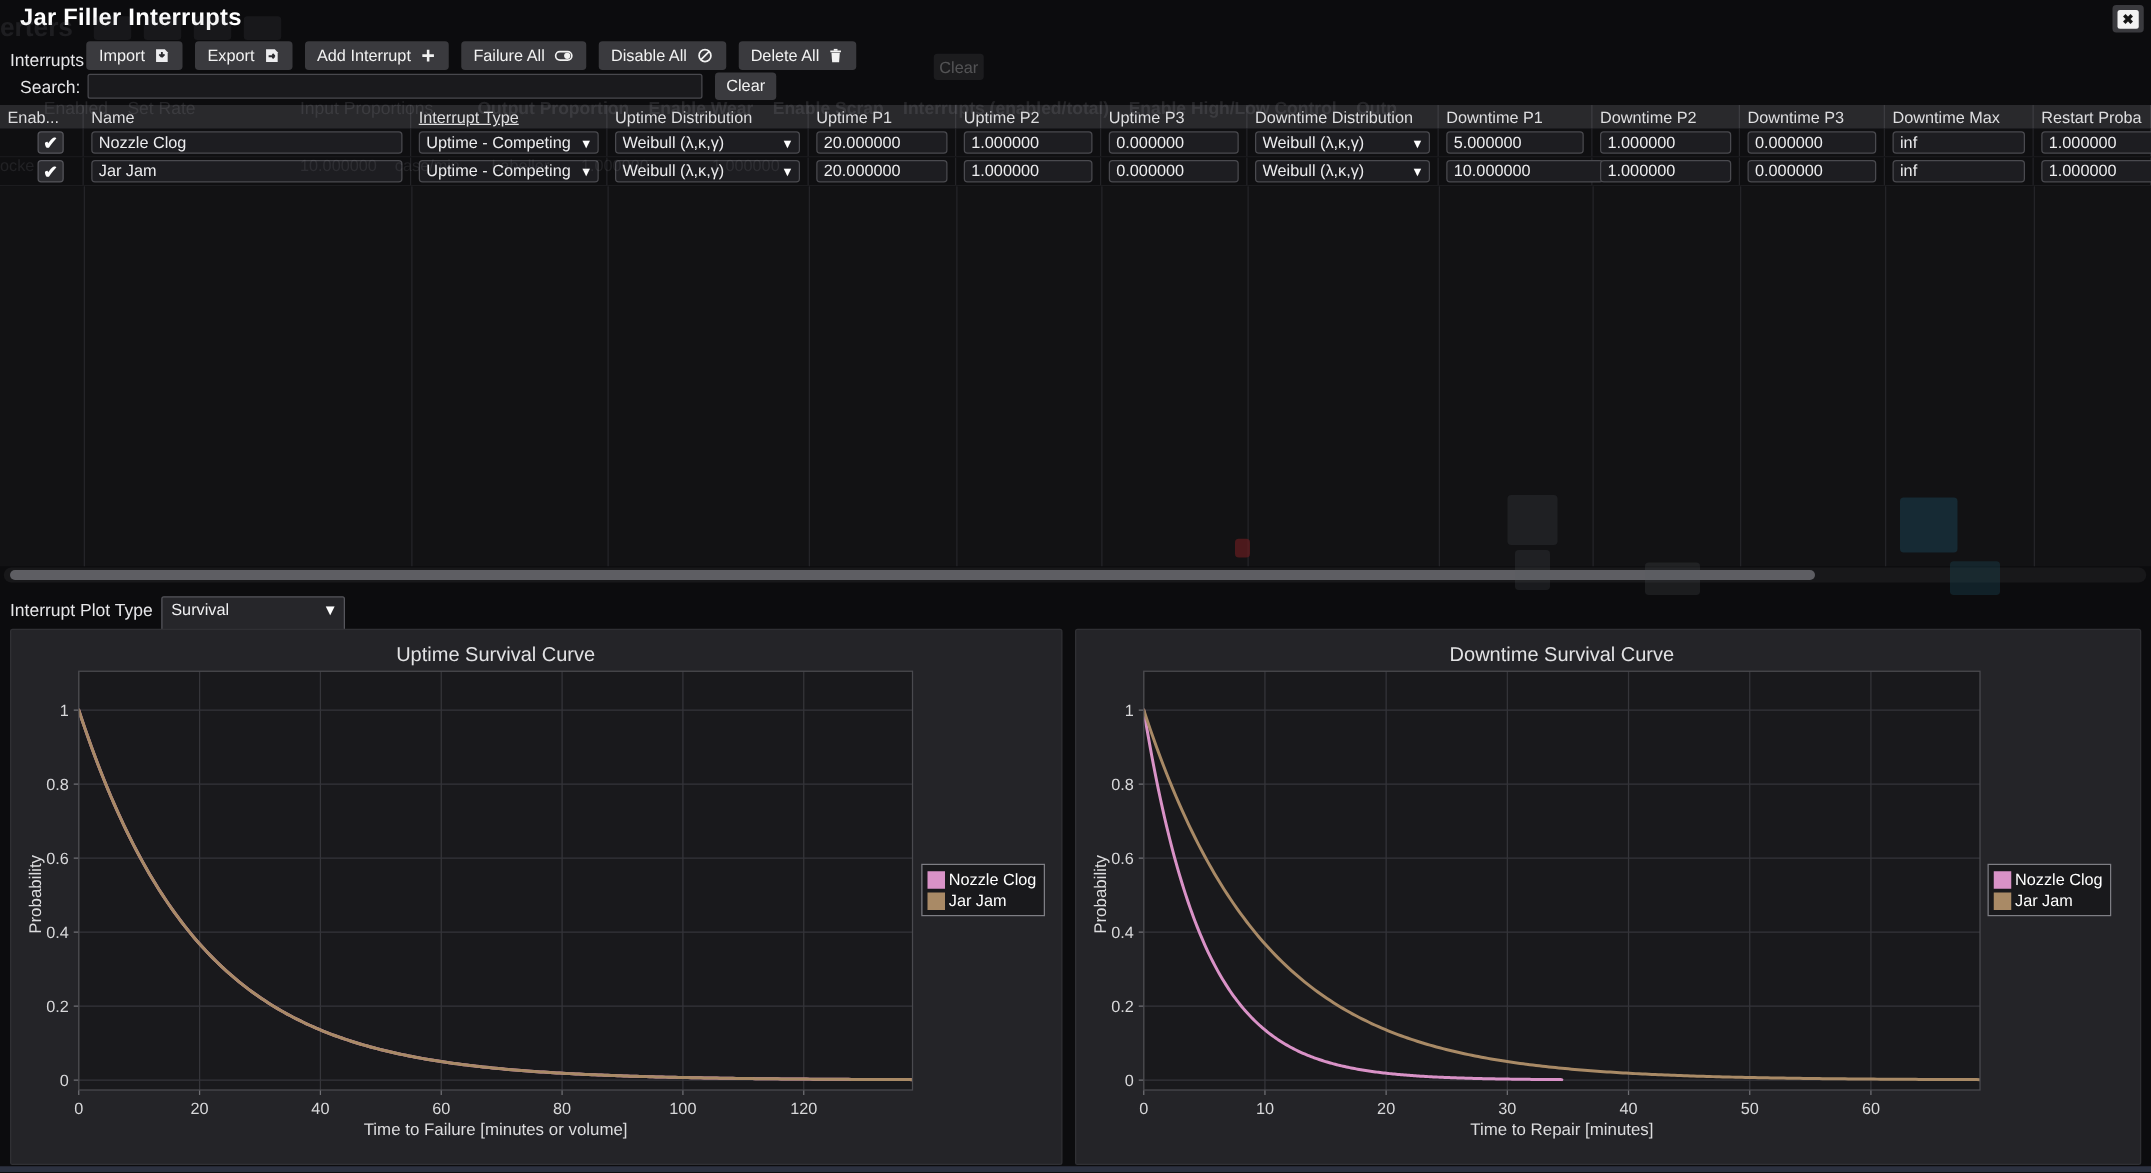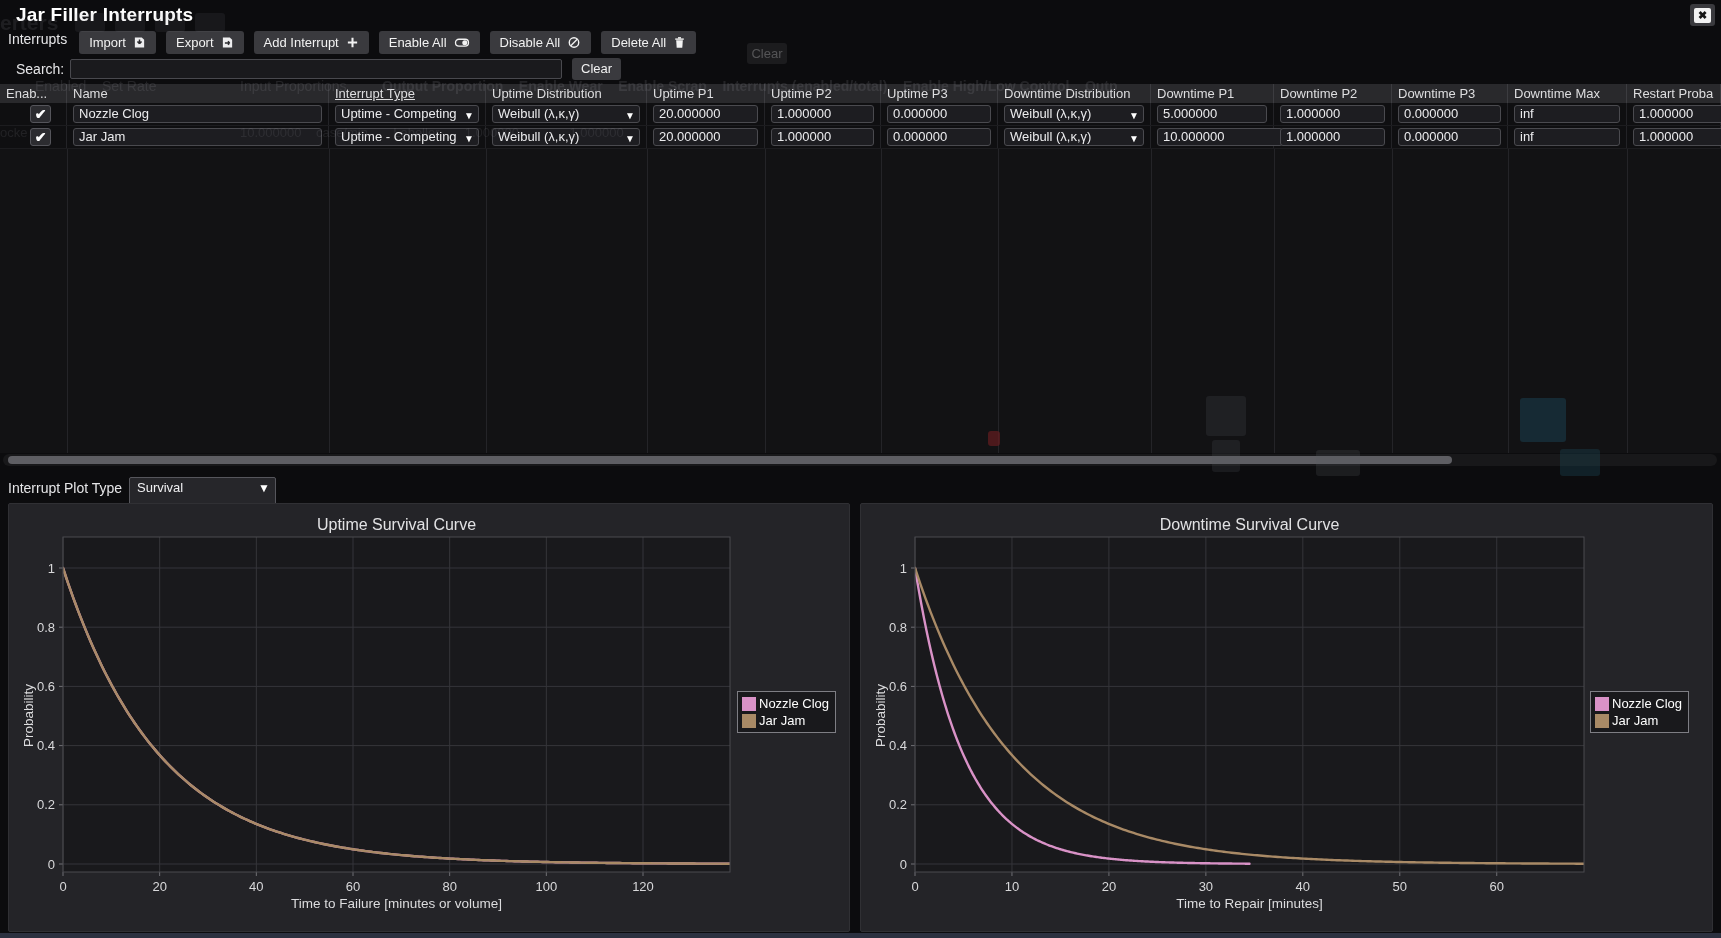--- a/index.html
+++ b/index.html
@@ -5,21 +5,21 @@
   html,body{margin:0;padding:0;background:#060608;}
   body{font-family:"Liberation Sans",sans-serif;}
   #app{position:relative;width:1721px;height:938px;background:#0c0c0e;overflow:hidden;color:#e8e8ea;}
 
   
   .titlebar-title{position:absolute;left:16px;top:4px;font-size:19px;font-weight:bold;color:#ffffff;letter-spacing:.2px;}
   .close-btn{position:absolute;left:1690px;top:4px;width:25px;height:22px;background:#3a3a3e;border-radius:3px;display:flex;align-items:center;justify-content:center;cursor:default;}
   .close-inner{width:17px;height:15px;background:#f2f2f2;border-radius:2px;display:flex;align-items:center;justify-content:center;font-size:11px;font-weight:bold;color:#141414;}
 
   
-  .toolbar{position:absolute;left:8px;top:31px;height:25px;display:flex;align-items:flex-start;gap:10px;}
+  .toolbar{position:absolute;left:8px;top:31px;height:25px;display:flex;align-items:flex-end;}
   .toolbar-label{font-size:14px;color:#e6e6e8;margin-right:2px;}
   .tbtn{display:flex;align-items:center;gap:7px;background:#3a3a3e;border-radius:3px;padding:4px 10px;font-size:13px;color:#f2f2f2;white-space:nowrap;}
   .tbtn svg{display:block;}
 
   
   .search-label{position:absolute;left:16px;top:61px;font-size:14px;color:#e6e6e8;}
   .search-input{position:absolute;left:70px;top:59px;width:492px;height:20px;background:#1a1a1d;border:1px solid #49494e;border-radius:2px;color:#eeeeee;padding:0 6px;font-size:13px;font-family:inherit;box-sizing:border-box;outline:none;}
   .clear-btn{position:absolute;left:572px;top:58px;height:22px;background:#3a3a3e;border-radius:3px;color:#f2f2f2;font-size:13px;line-height:22px;padding:0 9px;}
 
   
@@ -97,21 +97,21 @@
         </div>
         <div class="tbtn">
           <span>Add Interrupt</span>
           <span>
             <svg width="13" height="13" viewBox="0 0 14 14">
               <path d="M7 2v10M2 7h10" stroke="#f2f2f2" stroke-width="2.2"></path>
             </svg>
           </span>
         </div>
         <div class="tbtn">
-          <span>Enable All</span>
+          <span>Failure All</span>
           <span>
             <svg width="16" height="13" viewBox="0 0 16 14">
               <rect x="1" y="3.5" width="14" height="7.4" rx="3.7" fill="none" stroke="#f2f2f2" stroke-width="1.4"></rect>
               <circle cx="11" cy="7.2" r="2.7" fill="#f2f2f2"></circle>
             </svg>
           </span>
         </div>
         <div class="tbtn">
           <span>Disable All</span>
           <span>

